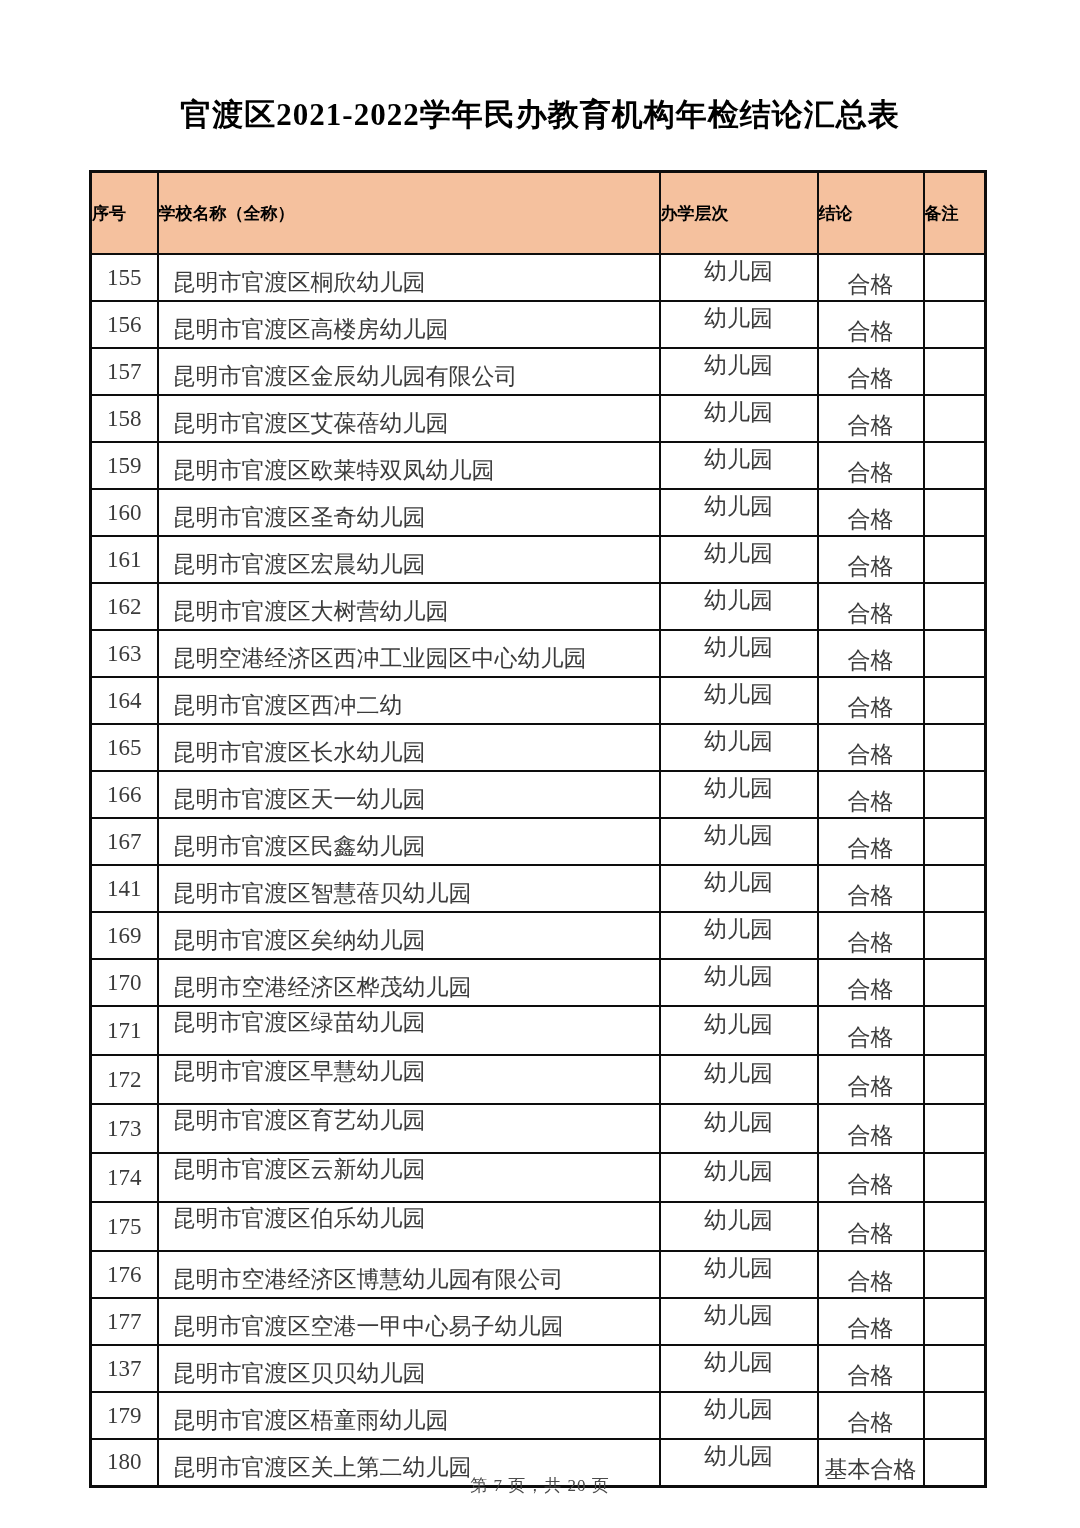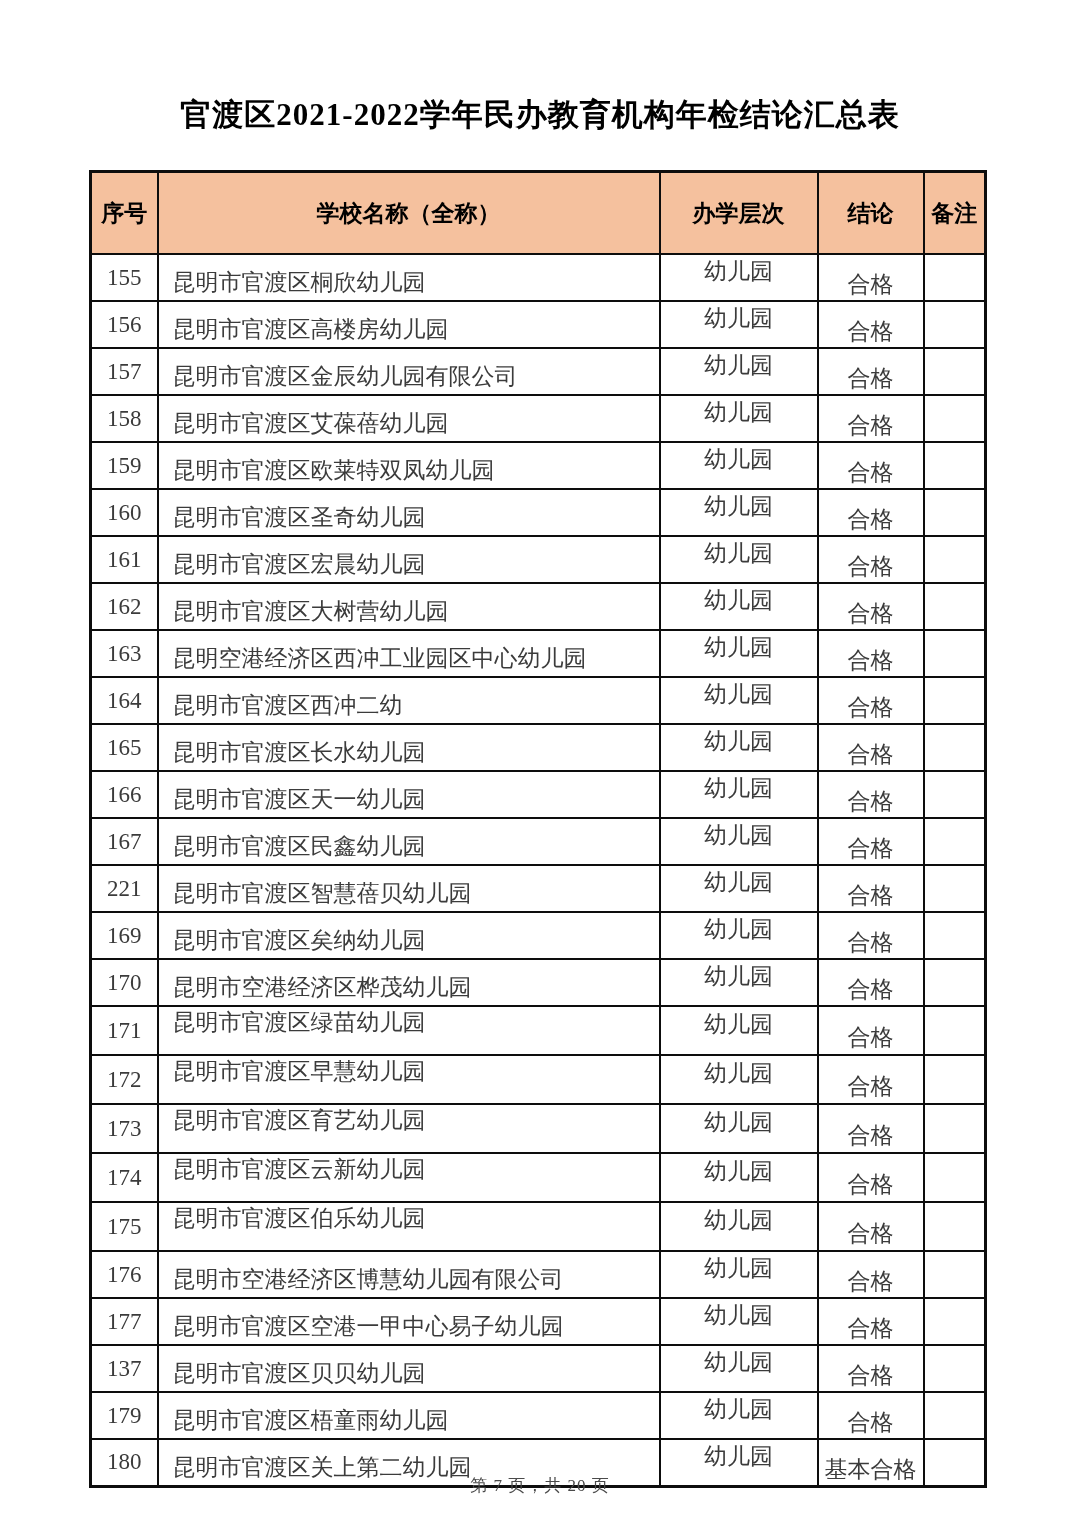--- a/index.html
+++ b/index.html
@@ -38,24 +38,24 @@
   .summary-table th,
   .summary-table td{
     border:2px solid var(--border-color,#000);
     padding:0;
     overflow:hidden;
     white-space:nowrap;
   }
   .summary-table thead th{
     background:var(--header-bg,#f5c19e);
     height:80px;
-    font-size:23px;
+    font-size:17px;
     font-weight:bold;
     color:#000;
-    text-align:center;
+    text-align:left;
     vertical-align:middle;
   }
   .summary-table tbody tr{height:47px;}
   .summary-table tbody td{
     font-size:23px;
     color:var(--body-text,#3b3b3b);
   }
   td.c-no{
     text-align:center;
     vertical-align:middle;
@@ -209,21 +209,21 @@
           <td class="c-remark"></td>
         </tr>
         <tr>
           <td class="c-no">167</td>
           <td class="c-name">昆明市官渡区民鑫幼儿园</td>
           <td class="c-level"><span class="lvl">幼儿园</span></td>
           <td class="c-result"><span class="res">合格</span></td>
           <td class="c-remark"></td>
         </tr>
         <tr>
-          <td class="c-no">221</td>
+          <td class="c-no">141</td>
           <td class="c-name">昆明市官渡区智慧蓓贝幼儿园</td>
           <td class="c-level"><span class="lvl">幼儿园</span></td>
           <td class="c-result"><span class="res">合格</span></td>
           <td class="c-remark"></td>
         </tr>
         <tr>
           <td class="c-no">169</td>
           <td class="c-name">昆明市官渡区矣纳幼儿园</td>
           <td class="c-level"><span class="lvl">幼儿园</span></td>
           <td class="c-result"><span class="res">合格</span></td>

